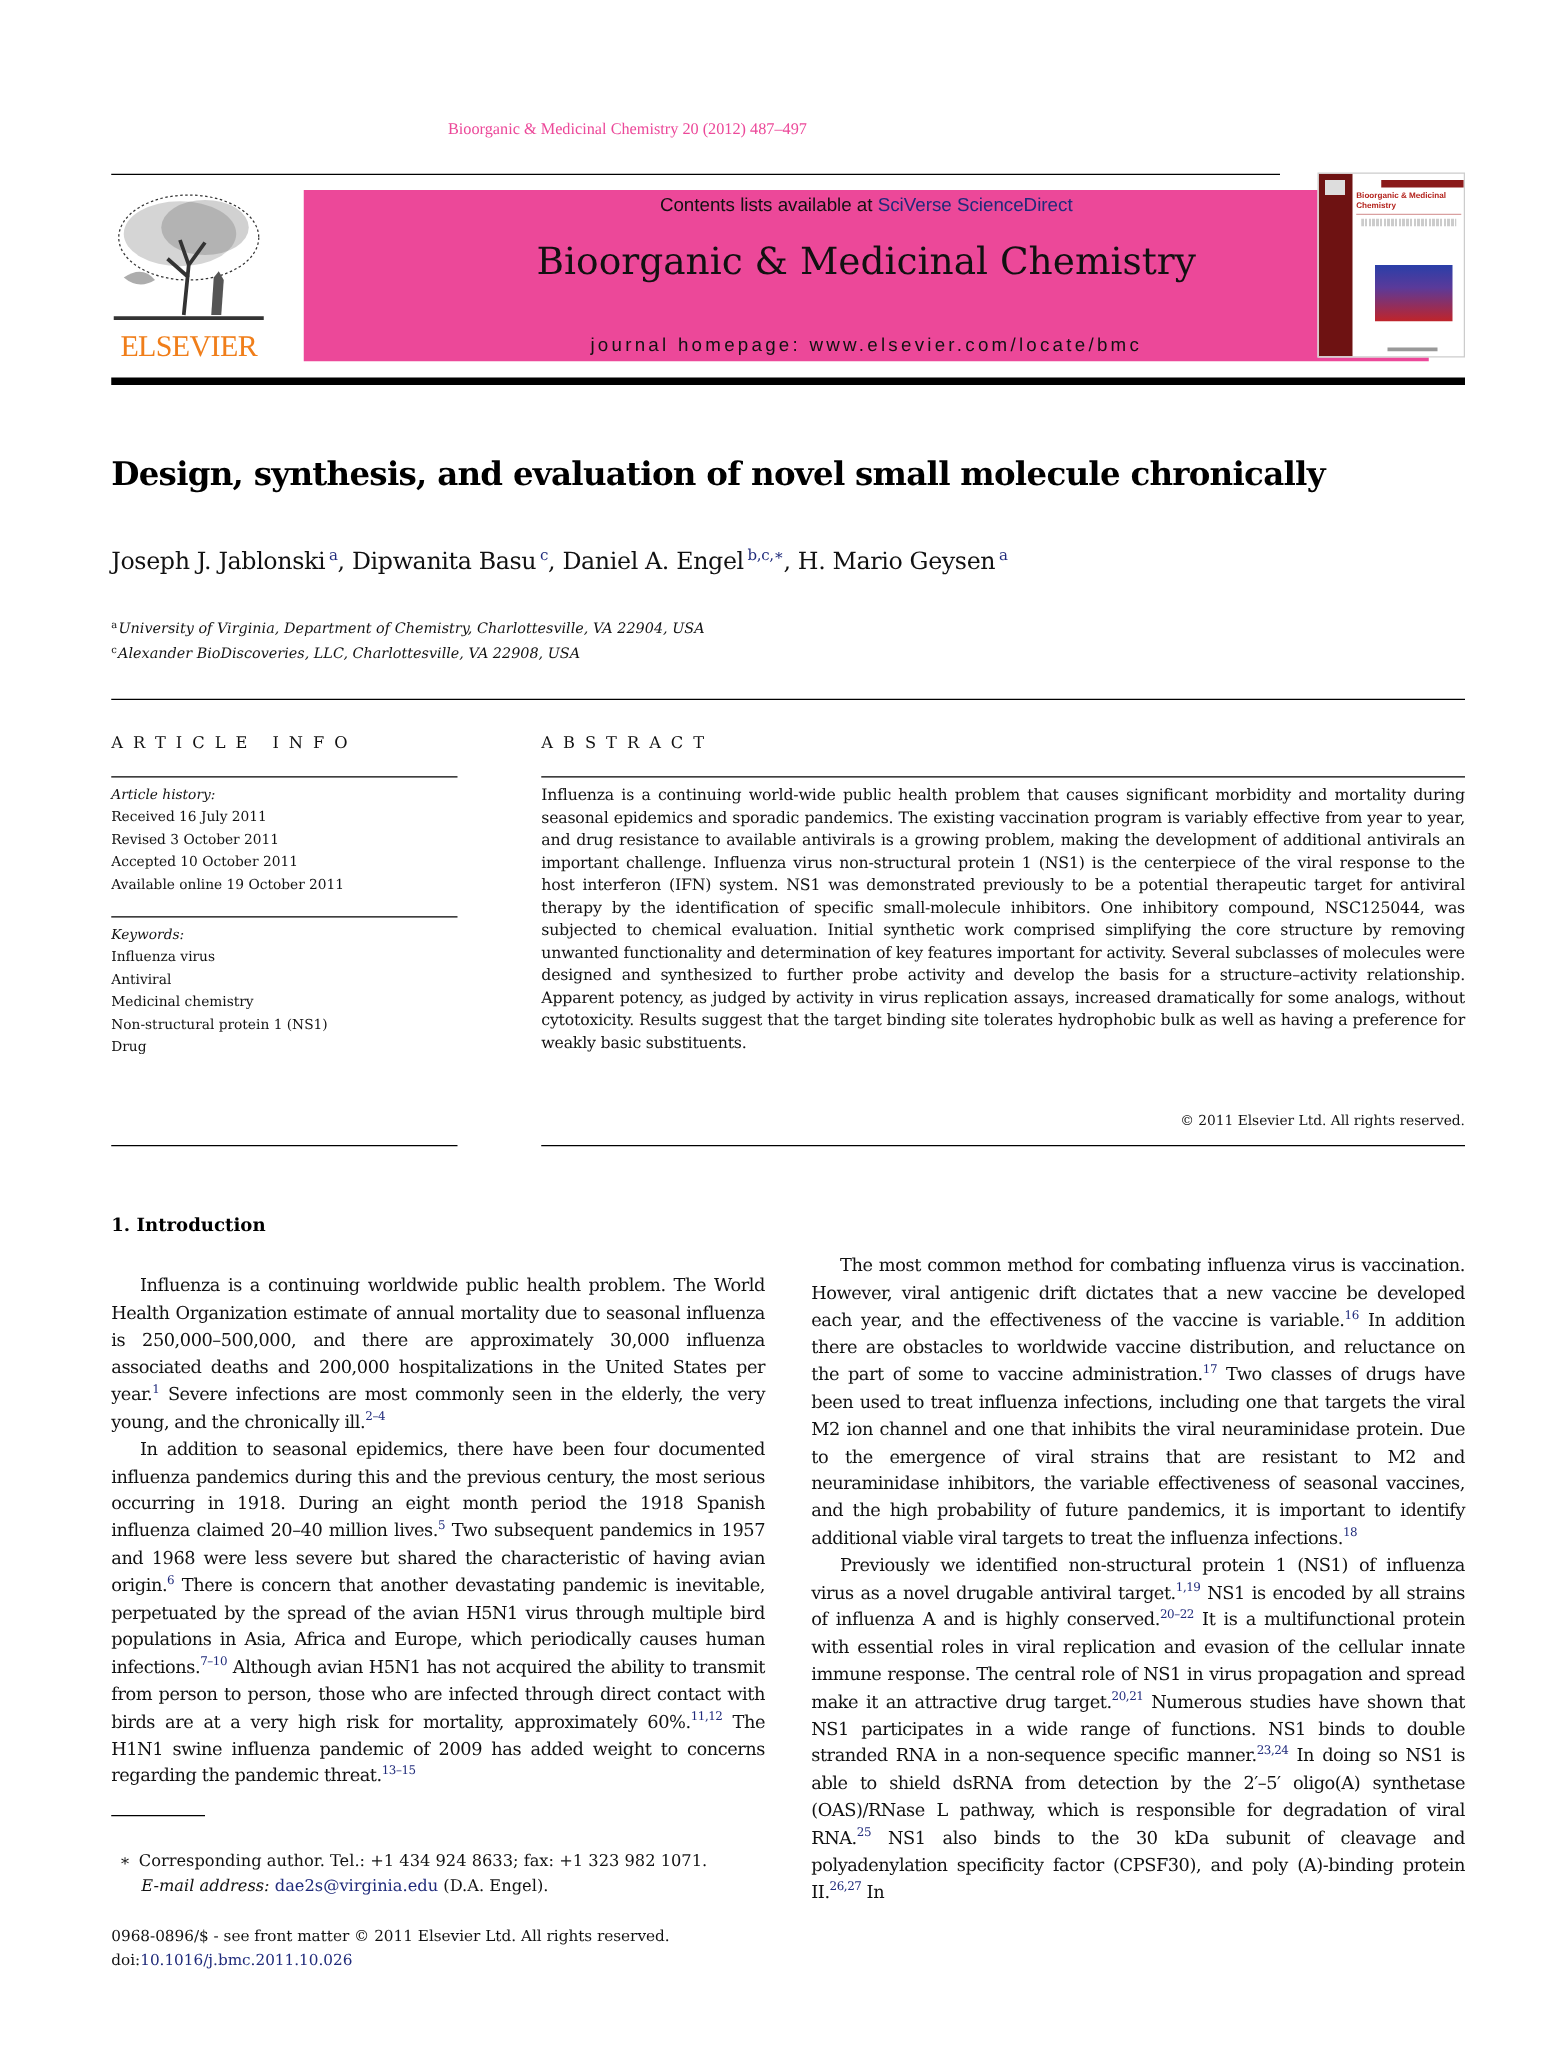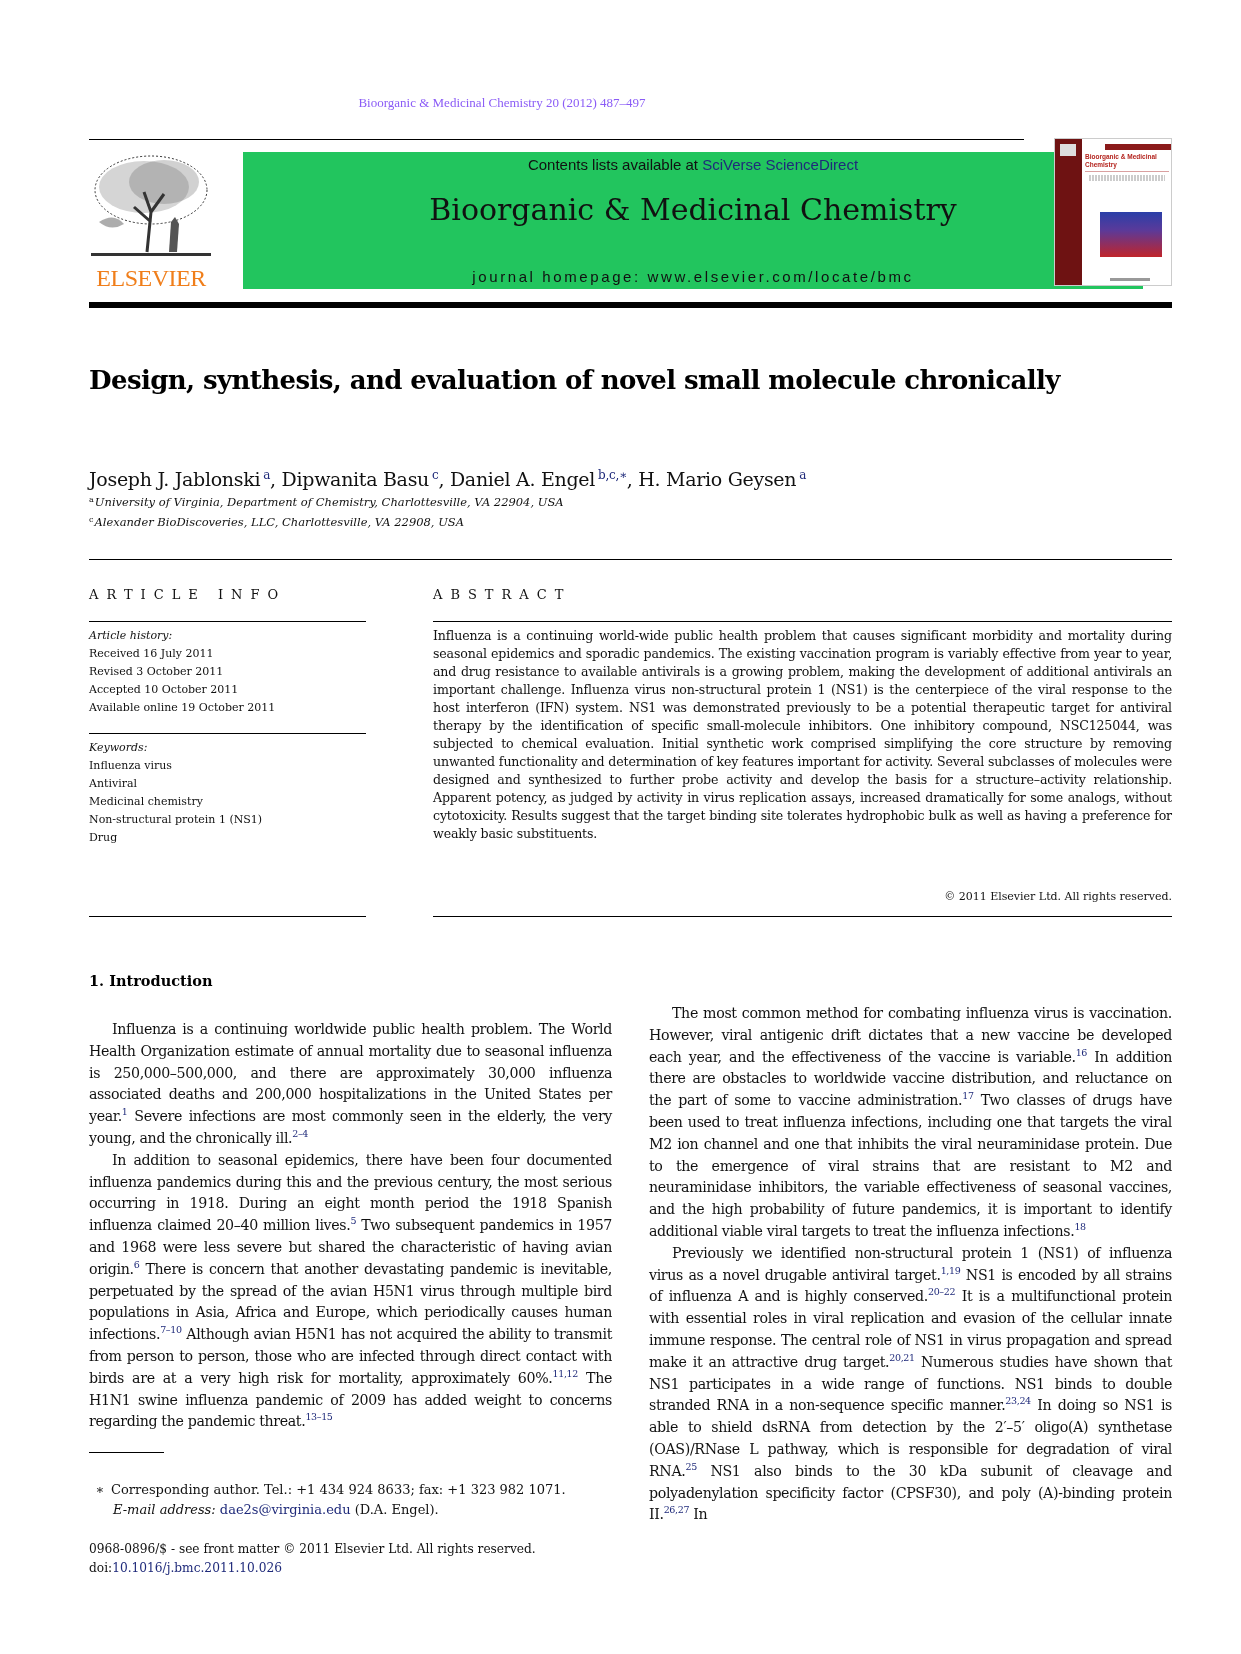--- a/index.html
+++ b/index.html
@@ -1,40 +1,40 @@
 <!DOCTYPE html>
 <html><head>
 <meta charset="utf-8">
 <style>
   html,body{margin:0;padding:0;background:#fff;}
   body{width:1241px;height:1654px;position:relative;overflow:hidden;font-family:"DejaVu Serif","Liberation Serif",serif;color:#111;}
   .abs{position:absolute;}
   .link{color:#1f2a7a;}
-  .running{left:0;width:1004px;top:95px;text-align:center;font-family:"Liberation Serif",serif;font-size:13px;color:#8b5cf6;}
+  .running{left:0;width:1004px;top:95px;text-align:center;font-family:"Liberation Serif",serif;font-size:13px;color:#ec4899;}
   .rule-top{left:89px;width:935px;top:139px;height:1px;background:#000;}
   .logo{left:89px;top:152px;width:124px;height:140px;}
   .logo-tree{position:absolute;left:0;top:0;width:124px;height:110px;}
   .logo-word{position:absolute;left:0;top:113px;width:124px;text-align:center;font-family:"Liberation Serif",serif;font-size:24px;color:#f07e1a;letter-spacing:-0.5px;}
-  .banner{left:243px;top:152px;width:900px;height:137px;background:#22c55e;}
+  .banner{left:243px;top:152px;width:900px;height:137px;background:#ec4899;}
   .banner .contents{position:absolute;top:4px;left:0;width:100%;text-align:center;font-family:"Liberation Sans",sans-serif;font-size:15px;color:#111;}
   .banner .jtitle{position:absolute;top:40px;left:0;width:100%;text-align:center;font-family:"DejaVu Serif",serif;font-size:30px;color:#111;}
   .banner .homepage{position:absolute;top:116px;left:0;width:100%;text-align:center;font-family:"Liberation Sans",sans-serif;font-size:15px;letter-spacing:2.6px;color:#111;}
   .cover{left:1054px;top:138px;width:118px;height:148px;background:#fff;border:1px solid #ccc;box-sizing:border-box;overflow:hidden;}
   .cover .spine{position:absolute;left:0;top:0;width:27px;height:100%;background:#6e1212;}
   .cover .spine .mini{position:absolute;left:5px;top:5px;width:16px;height:12px;background:#ddd;}
   .cover .band{position:absolute;left:50px;top:5px;width:66px;height:6px;background:#8b1a1a;}
   .cover .ctitle{position:absolute;left:30px;top:14px;width:86px;font-family:"Liberation Sans",sans-serif;font-weight:bold;font-size:6.5px;line-height:7.5px;color:#b4241e;}
   .cover .cline{position:absolute;left:30px;top:32px;width:84px;height:1px;background:#d9a0a0;}
   .cover .csub{position:absolute;left:34px;top:36px;width:76px;height:6px;background:repeating-linear-gradient(90deg,#999 0 2px,#fff 2px 3px);opacity:.5;}
   .cover .art{position:absolute;left:45px;top:73px;width:62px;height:45px;background:linear-gradient(180deg,#2a3fa8 0%,#5a3a9a 40%,#c0242a 100%);}
   .cover .cfoot{position:absolute;left:55px;top:139px;width:40px;height:3px;background:#555;opacity:.6;}
   .rule-thick{left:89px;width:1083px;top:302px;height:6px;background:#000;}
 
   .title{left:89px;top:362px;width:1000px;font-family:"DejaVu Serif",serif;font-weight:bold;font-size:26px;line-height:36px;letter-spacing:-0.6px;color:#000;}
-  .authors{left:89px;top:468px;width:1000px;font-family:"DejaVu Serif",serif;font-size:19px;color:#111;letter-spacing:-0.3px;}
+  .authors{left:89px;top:437px;width:1000px;font-family:"DejaVu Serif",serif;font-size:19px;color:#111;letter-spacing:-0.3px;}
   .authors sup{font-size:12px;color:#1f2a7a;vertical-align:7px;margin-left:3px;}
   .affils{left:89px;top:491px;width:1083px;font-family:"DejaVu Serif",serif;font-style:italic;font-size:11.5px;line-height:18px;color:#111;}
   .affils sup{font-style:normal;font-size:8px;vertical-align:4px;margin-right:1px;}
   .rule-affil{left:89px;width:1083px;top:559px;height:1px;background:#000;}
 
   .sec-head{font-family:"DejaVu Serif",serif;font-size:13px;letter-spacing:8px;color:#111;}
   .ai-head{left:89px;top:587px;}
   .ab-head{left:433px;top:587px;}
   .ai-rule1{left:89px;width:277px;top:621px;height:1px;background:#000;}
   .ai-rule2{left:89px;width:277px;top:733px;height:1px;background:#000;}

